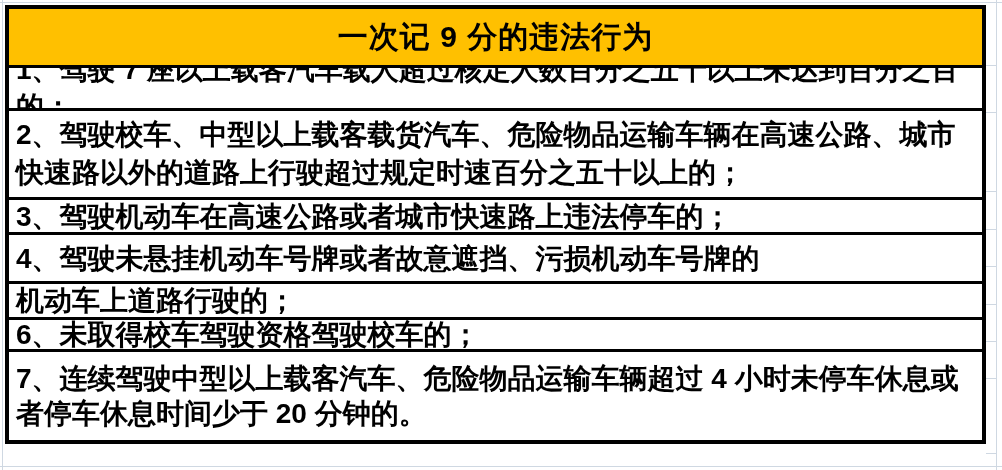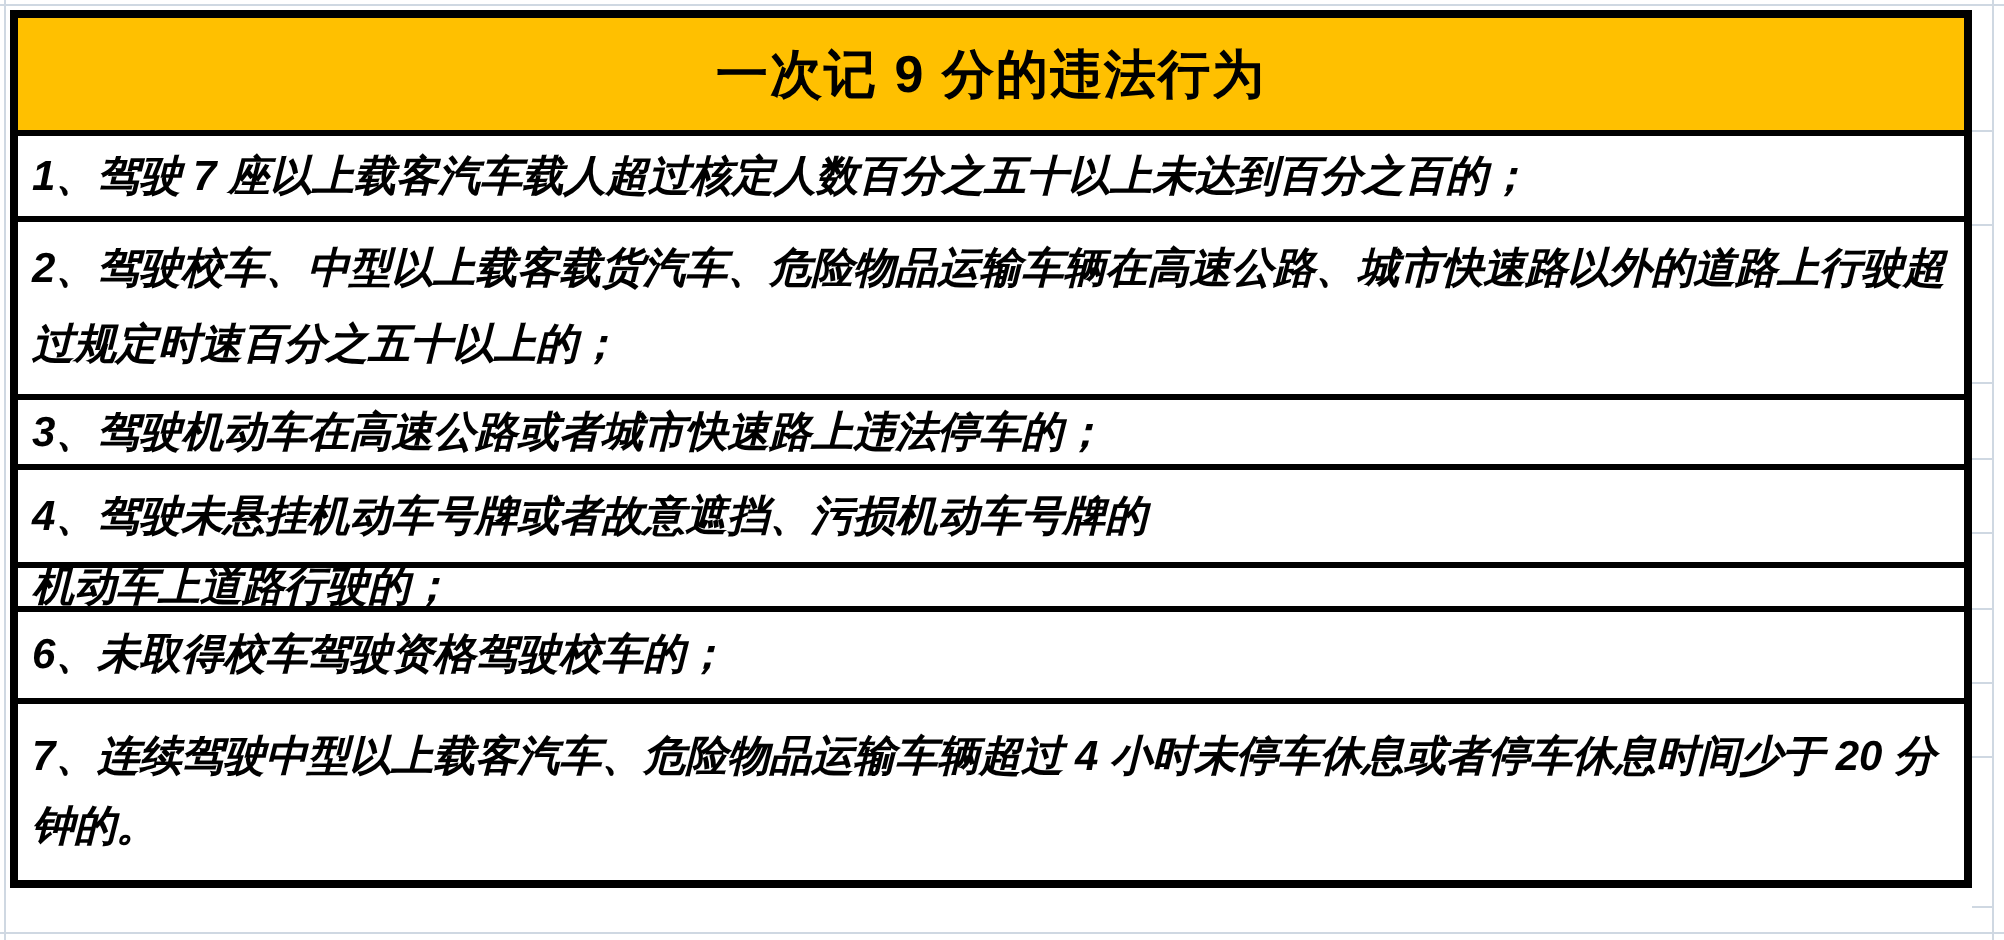--- a/index.html
+++ b/index.html
@@ -30,45 +30,44 @@
   }
 
   .title-row {
     height: 56px;
     background: #ffc000;
     display: flex;
     align-items: center;
     justify-content: center;
   }
   .title-row .title-text {
-    font-size: 26px;
+    font-size: 30px;
     font-weight: bold;
     letter-spacing: 1px;
     color: #000;
   }
 
   .row {
     border-top: 3px solid #000;
     display: flex;
     align-items: center;
     padding: 0 8px 0 7px;
-    font-size: 21px;
+    font-size: 28px;
     font-weight: bold;
     line-height: 37px;
     color: #000;
     overflow: hidden;
-    font-style: italic;
   }
   .r1 { height: 43px; }
   .r2 { height: 89px; line-height: 38px; }
   .r3 { height: 35px; text-align: right; }
   .r4 { height: 49px; }
-  .r5 { height: 22px; }
+  .r5 { height: 36px; }
   .r6 { height: 34px; }
-  .r7 { height: 46px; }
+  .r7 { height: 32px; }
   .r8 { height: 91px; line-height: 35px; }
 </style>
 </head>
 <body>
 
 <div class="gridline grid-left"></div>
 <div class="gridline grid-right"></div>
 <div class="gridline grid-top"></div>
 <div class="gridline grid-bottom"></div>
 <div class="grid-tick" style="top:65px"></div>

